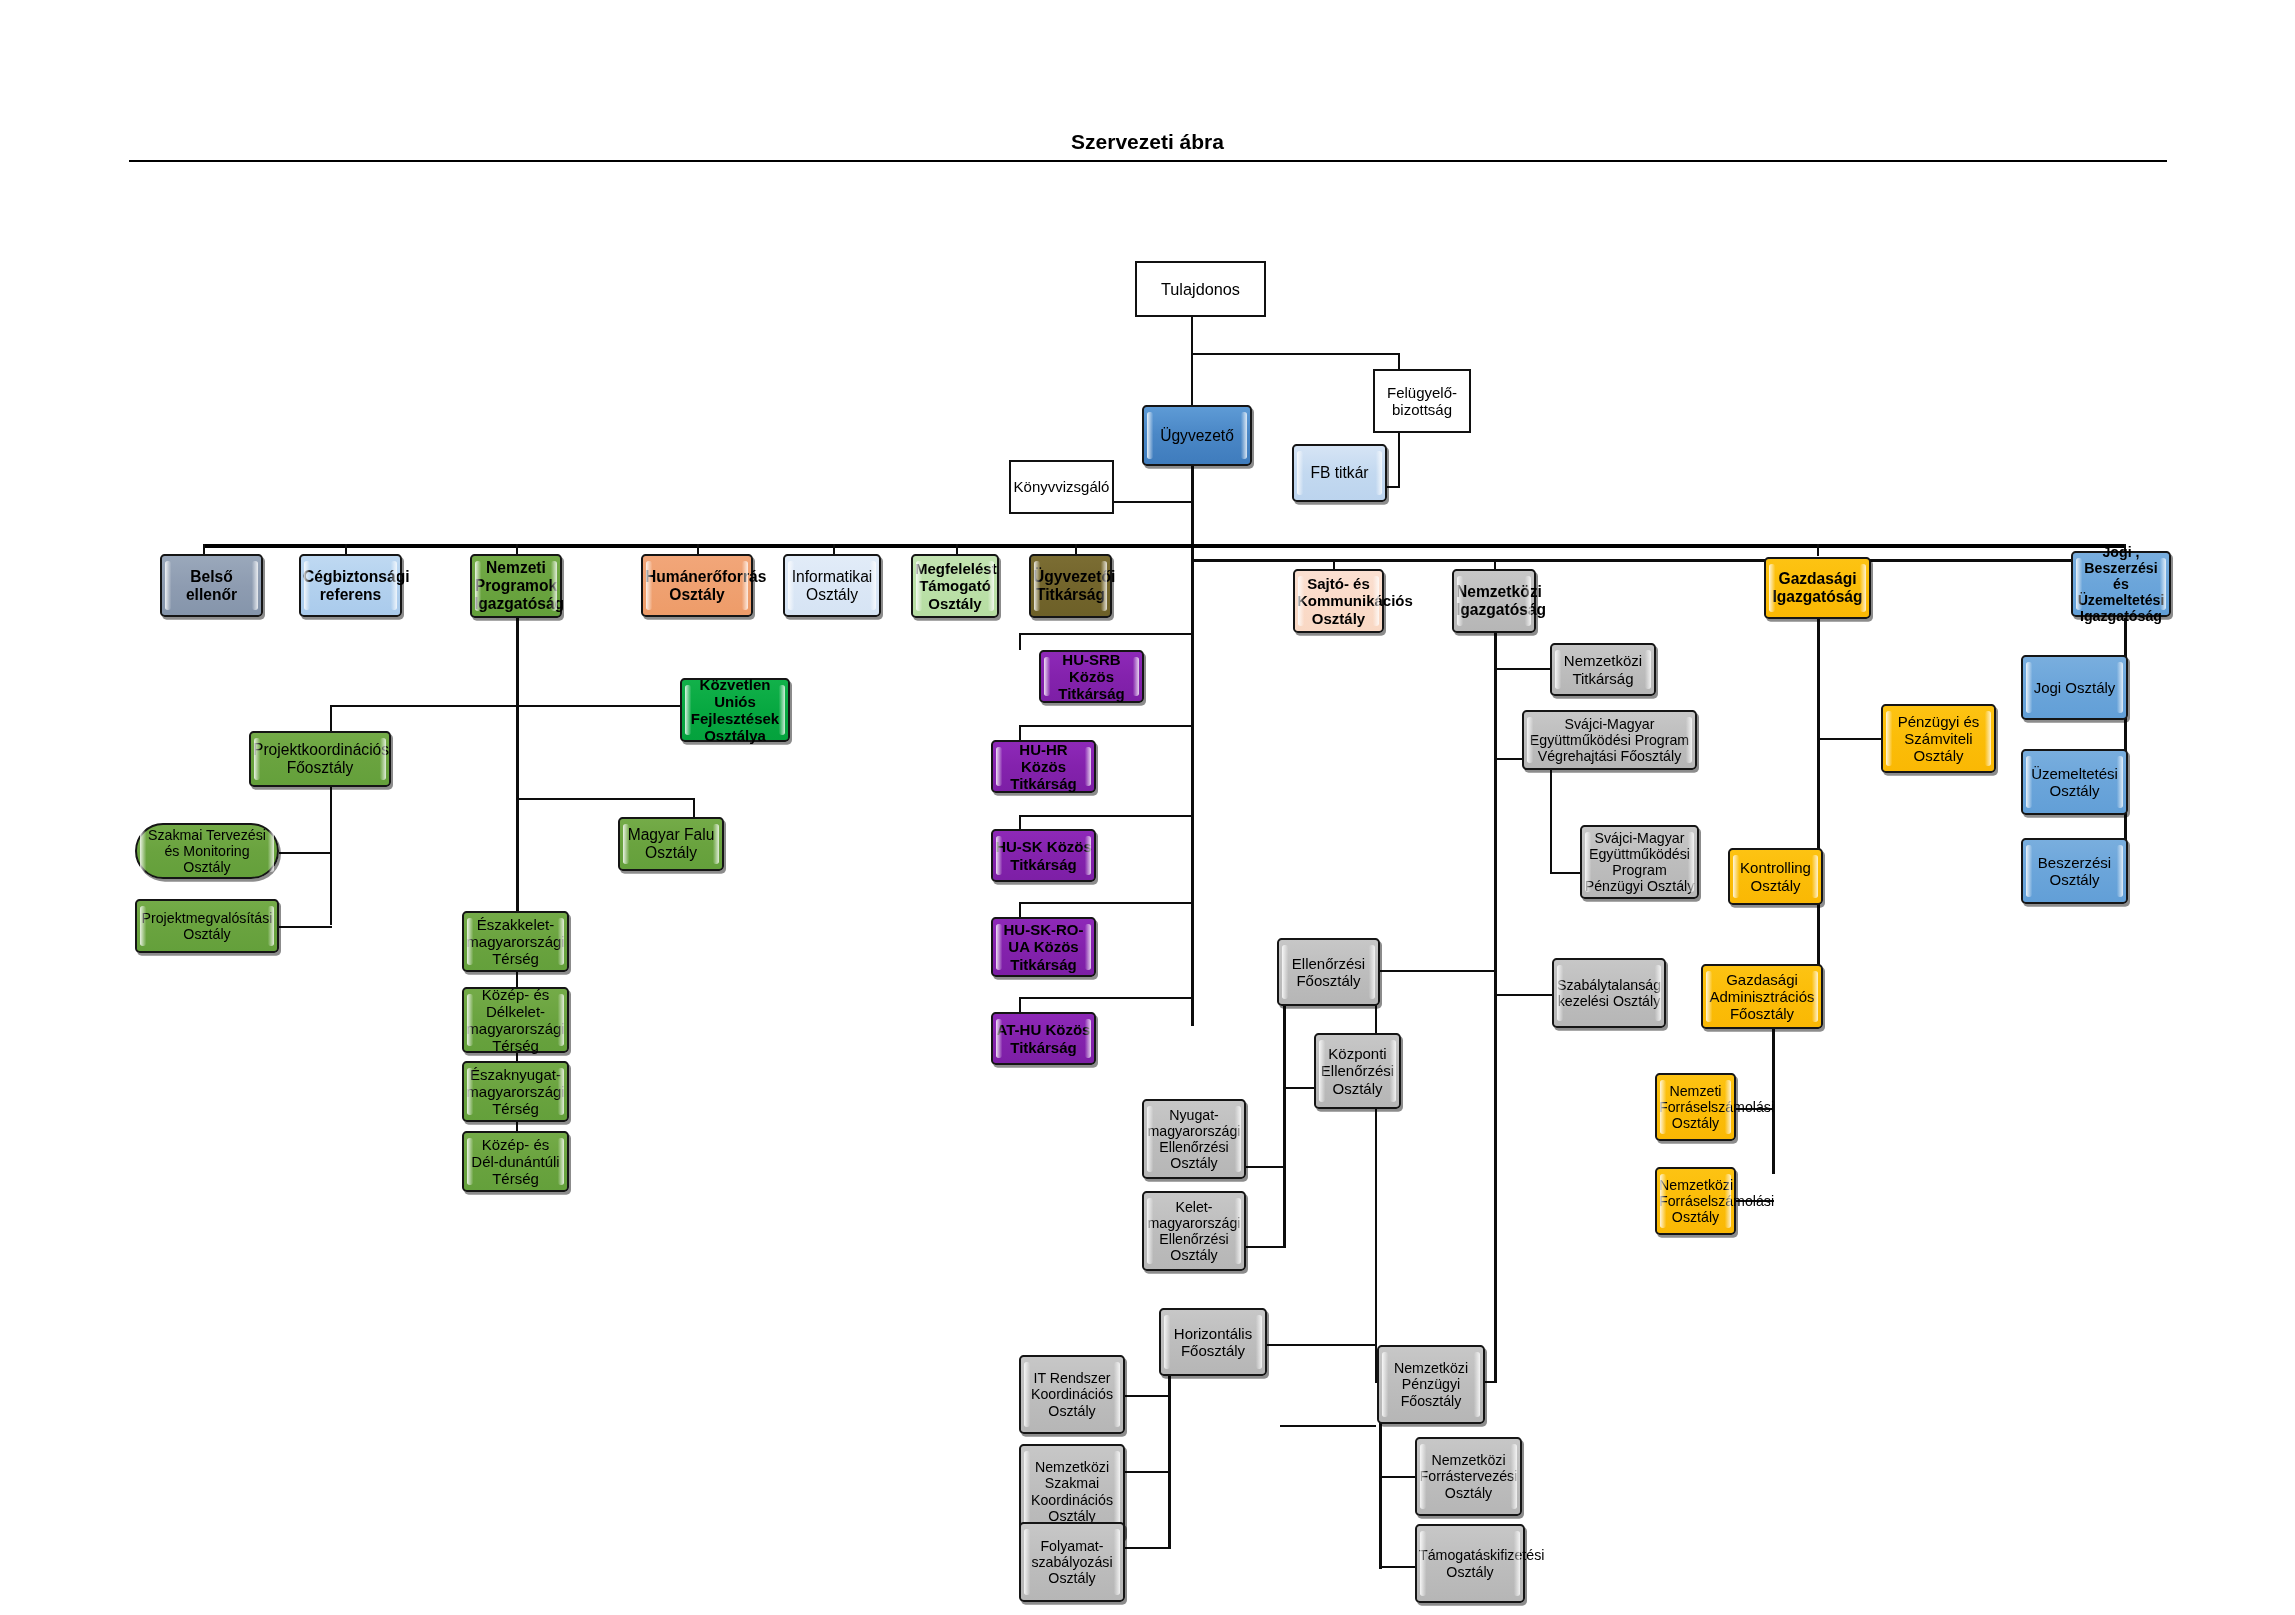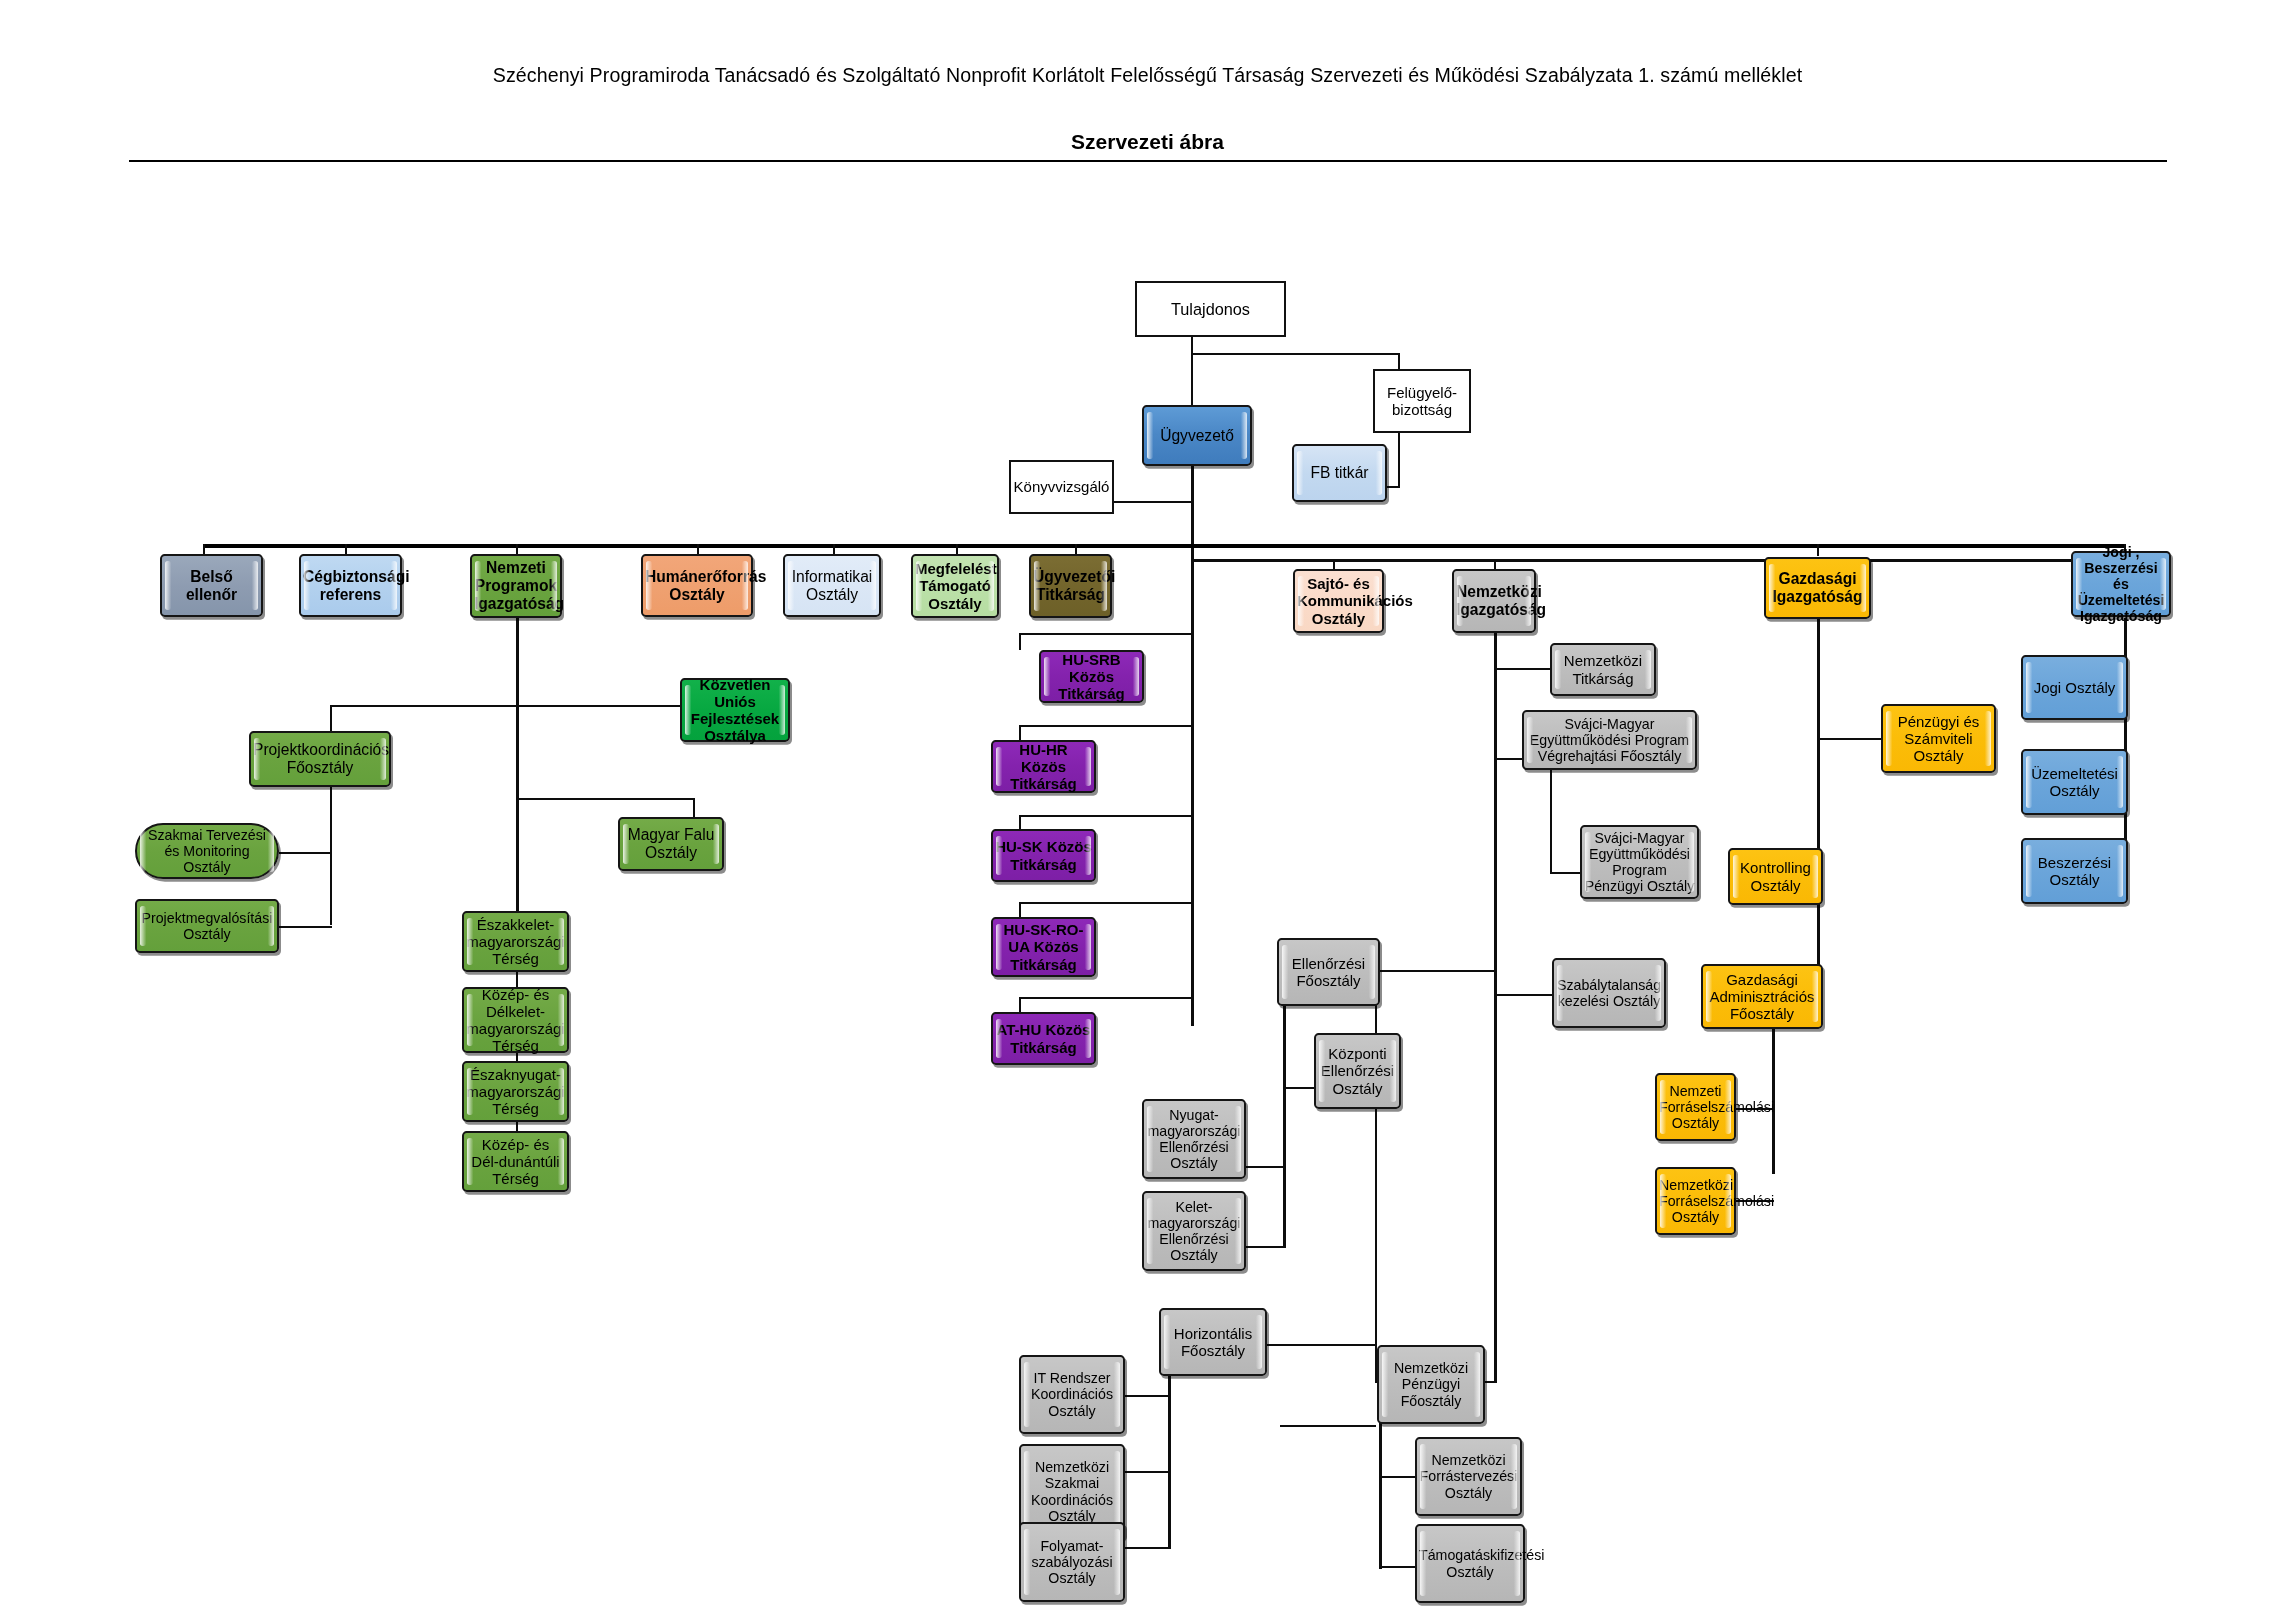--- a/index.html
+++ b/index.html
@@ -80,21 +80,20 @@
   .c-purple {background:linear-gradient(180deg,#8e29b8 0%,#8422ad 50%,#7d1fa6 100%);}
 
   .bold{font-weight:bold;} .t21{font-size:14.2px;} .t22{font-size:15px;}
   .t23{font-size:15.6px;} .t24{font-size:16.3px;}
 </style>
 </head>
 <body>
 
 <div id="page">
 
-  <div class="hdr-sub">Széchenyi Programiroda Tanácsadó és Szolgáltató Nonprofit Korlátolt Felelősségű Társaság Szervezeti és Működési Szabályzata 1. számú melléklet</div>
   <div class="hdr-title">Szervezeti ábra</div>
   <div class="hdr-rule"></div>
 
   <div class="ln v" style="left:1191px;top:314px;height:53px;"></div>
 
   <div class="ln h" style="left:1191px;top:353px;width:209px;"></div>
   <div class="ln v" style="left:1398px;top:353px;height:17.6px;"></div>
 
   <div class="ln v" style="left:1191px;top:353px;height:59px;"></div>
 
@@ -182,21 +181,21 @@
   <div class="ln h" style="left:1769px;top:995px;width:50px;"></div>
   <div class="ln v" style="left:1772px;top:1022px;width:2.7px;height:152px;"></div>
   <div class="ln h" style="left:1733px;top:1108px;width:41px;"></div>
   <div class="ln h" style="left:1733px;top:1200px;width:41px;"></div>
 
   <div class="ln v" style="left:2124px;top:618px;width:2.7px;height:271px;"></div>
   <div class="ln h" style="left:2076px;top:688px;width:50px;"></div>
   <div class="ln h" style="left:2076px;top:785px;width:50px;"></div>
   <div class="ln h" style="left:2076px;top:874px;width:50px;"></div>
 
-  <div class="box plain t24" style="left:1135px;top:261px;width:151px;height:56px;margin-top:20px;">
+  <div class="box plain t24" style="left:1135px;top:261px;width:131px;height:56px;">
     <span class="lbl">Tulajdonos</span>
   </div>
 
   <div class="box plain t22" style="left:1373px;top:369px;width:98px;height:64px;">
     <span class="lbl">Felügyelő-bizottság</span>
   </div>
 
   <div class="box bev c-ugyv t23" style="left:1142px;top:405px;width:110px;height:61px;">
     <span class="lbl">Ügyvezető</span>
   </div>

